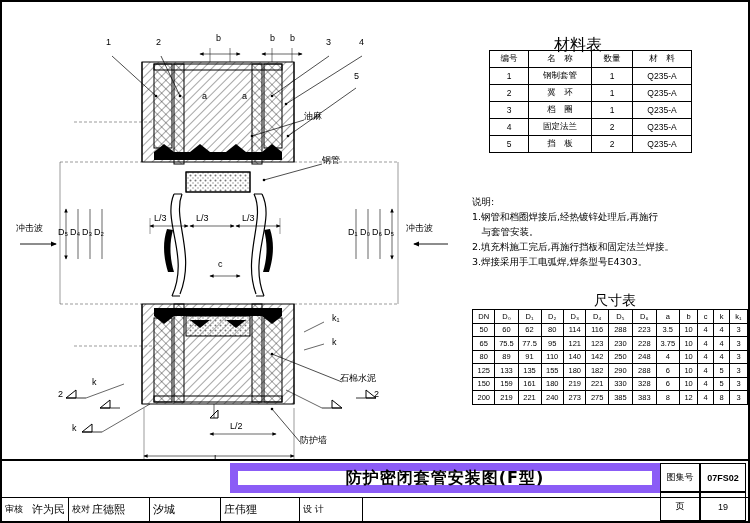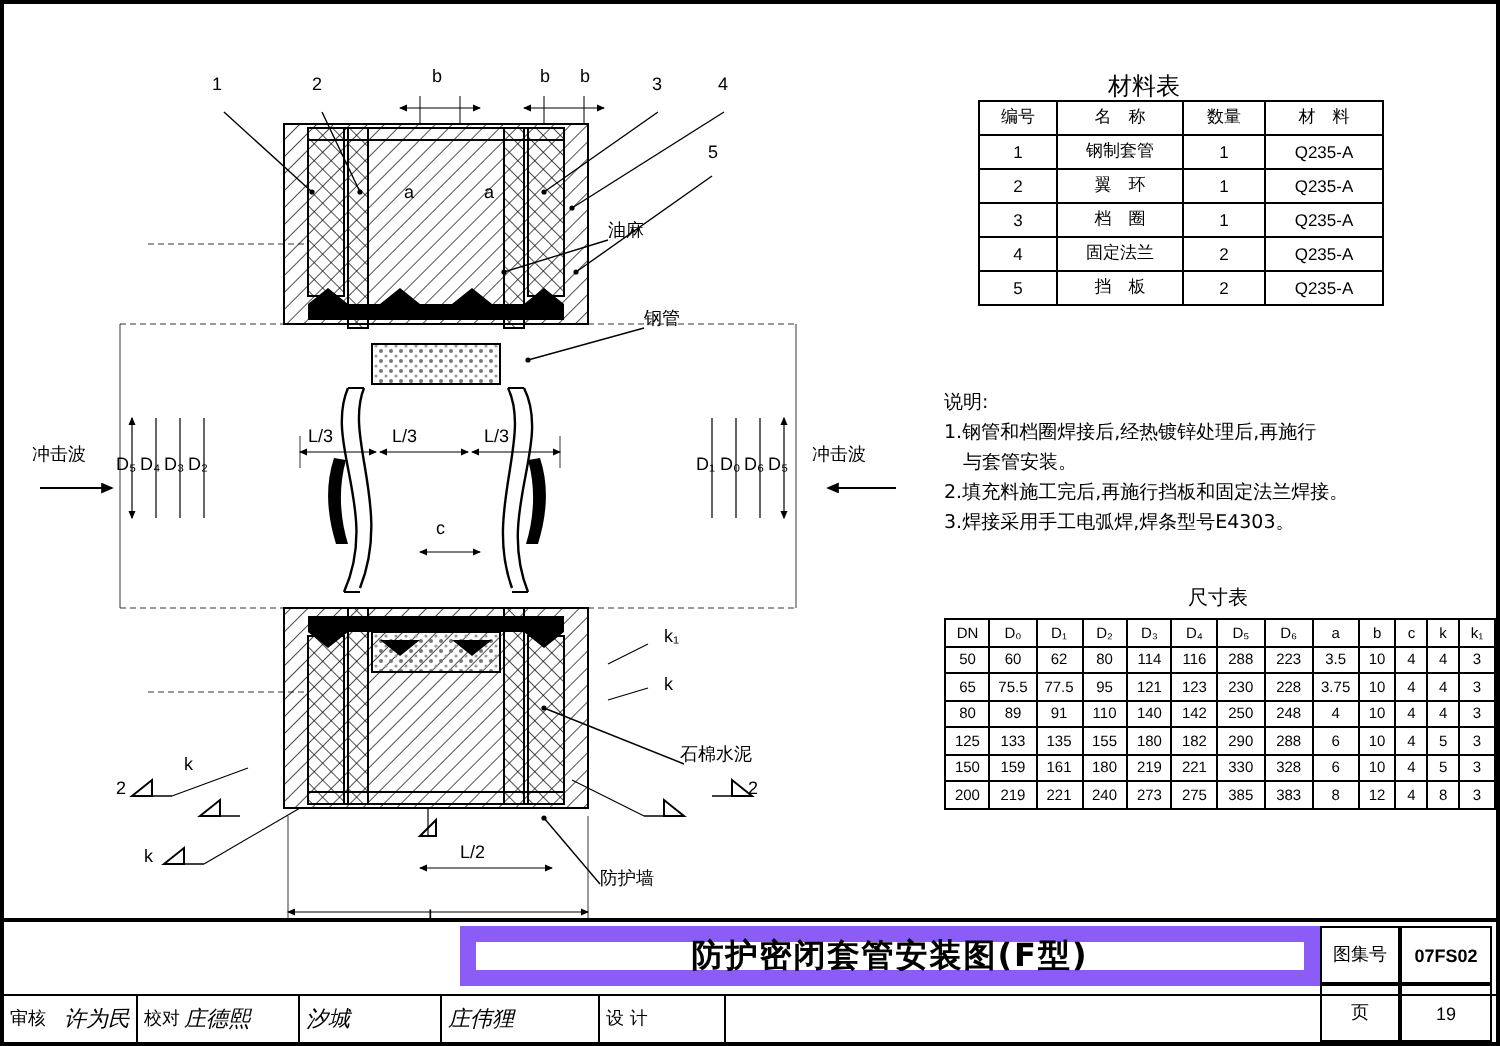--- a/index.html
+++ b/index.html
@@ -7,37 +7,37 @@
   #sheet{position:relative;width:750px;height:523px;box-sizing:border-box;border:2px solid #000;background:#fff;overflow:hidden;}
   .abs{position:absolute;}
   .lbl{font-size:9px;line-height:1;white-space:nowrap;}
   .cn{font-family:"DejaVu Sans","Liberation Sans",sans-serif;}
   table.grid{border-collapse:collapse;}
   table.grid td,table.grid th{border:1px solid #000;font-size:8.5px;text-align:center;padding:1px 2px;font-weight:normal;}
   
   #mat-table{position:absolute;left:487px;top:48px;}
   #mat-table td{height:14px;}
   .mat-c0{width:34px}.mat-c1{width:58px}.mat-c2{width:36px}.mat-c3{width:54px}
-  #mat-title{position:absolute;left:552px;top:33px;font-size:12px;}
+  #mat-title{position:absolute;left:552px;top:33px;font-size:16px;}
   
   #note{position:absolute;left:470px;top:192px;width:268px;font-size:9.5px;line-height:15px;}
   
-  #size-title{position:absolute;left:592px;top:290px;font-size:10px;}
+  #size-title{position:absolute;left:592px;top:290px;font-size:14px;}
   #size-table{position:absolute;left:470px;top:307px;}
   #size-table td{height:12.5px;font-size:7.5px;padding:0 1px;}
   
   #title-block{position:absolute;left:0;bottom:0;width:746px;height:62px;border-top:2px solid #000;box-sizing:border-box;}
   #tb-main{position:absolute;left:228px;top:2px;width:430px;height:30px;border:8px solid #8b5cf6;box-sizing:border-box;display:flex;align-items:center;justify-content:center;}
   #tb-main .t{font-size:16px;font-weight:bold;letter-spacing:1px;}
   #tb-right{position:absolute;left:658px;top:2px;width:86px;height:58px;}
   #tb-right .cell{border:1px solid #000;box-sizing:border-box;font-size:9px;display:flex;align-items:center;justify-content:center;}
   #tb-sign{position:absolute;left:0px;bottom:0px;width:746px;height:24px;border-top:1px solid #000;box-sizing:border-box;display:flex;align-items:center;font-size:9px;}
   #tb-sign .sg{display:flex;align-items:center;height:100%;padding:0 3px;border-right:1px solid #000;}
   #tb-sign .sg .k{font-size:9px;margin-right:2px;}
-  #tb-sign .sg .v{font-size:11px;font-family:"DejaVu Serif","Liberation Serif",serif;font-style:italic;}
+  #tb-sign .sg .v{font-size:11px;font-family:"DejaVu Serif","Liberation Serif",serif;}
   
   #drawing{position:absolute;left:2px;top:2px;width:460px;height:455px;}
 </style>
 </head>
 <body>
 
 <div id="sheet">
 
   <svg id="drawing" viewBox="0 0 460 455" width="460" height="455">
     <defs>

